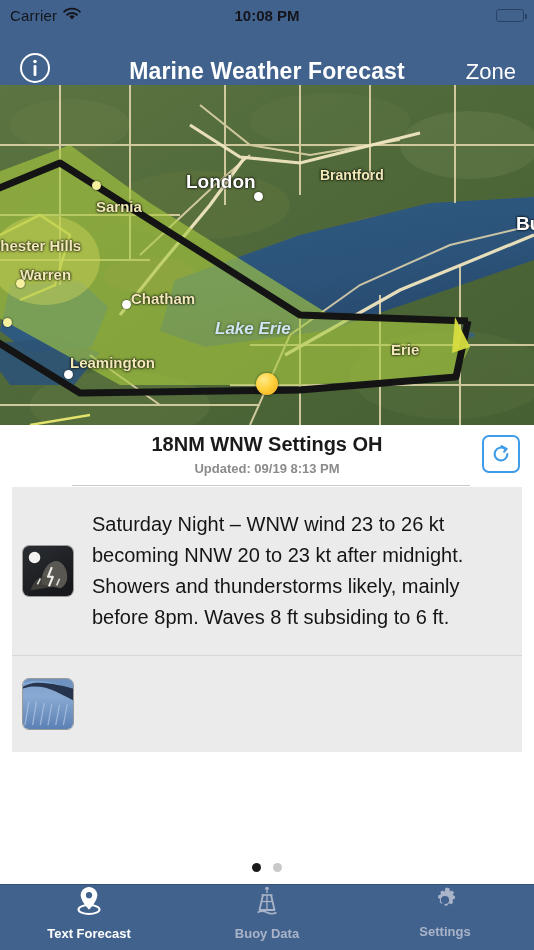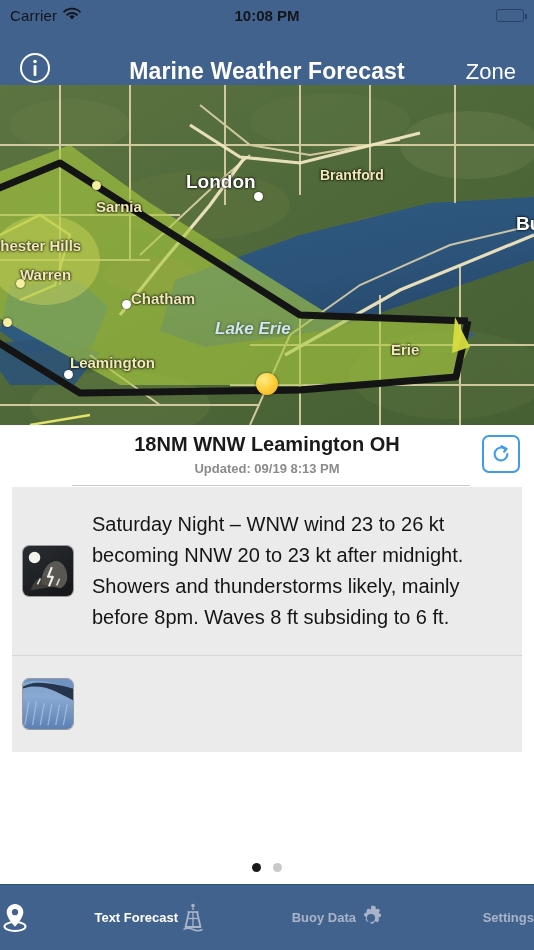--- a/index.html
+++ b/index.html
@@ -82,21 +82,21 @@
   
   .dots { flex:0 0 34px; display:flex; align-items:center; justify-content:center; gap:12px; background:#fff; }
   .dot { width:9px; height:9px; border-radius:50%; background:#c9c9c9; cursor:pointer; }
   .dot.active { background:#1a1a1a; }
 
   
   .tabbar {
     flex:0 0 66px; height:66px; background:#42628E;
     display:flex; border-top:1px solid #33507a;
   }
-  .tab { flex:1; display:flex; flex-direction:row; align-items:center; justify-content:space-between; gap:3px; cursor:pointer; }
+  .tab { flex:1; display:flex; flex-direction:column; align-items:center; justify-content:flex-start; gap:9px; cursor:pointer; }
   .tab-label { font-size:13px; font-weight:bold; color:#a9b4c8; }
   .tab.active .tab-label { color:#ffffff; }
   .tab svg { display:block; }
 </style>
 </head>
 <body>
 
 <div id="app">
 
   <div class="statusbar">
@@ -231,21 +231,21 @@
     <span class="city-dot" style="left:122px; top:215px;"></span>
     <span class="city-dot" style="left:64px;  top:285px;"></span>
     <span class="city-dot y" style="left:3px;   top:233px;"></span>
     <span class="city-dot y" style="left:16px;  top:194px;"></span>
     <span class="city-dot y" style="left:92px;  top:96px;"></span>
 
     <span class="marker" style="left:256px; top:288px;"></span>
   </div>
 
   <div class="fc-header">
-    <div class="fc-title">18NM WNW Leamington OH</div>
+    <div class="fc-title">18NM WNW Settings OH</div>
     <div class="fc-updated">Updated: 09/19 8:13 PM</div>
     <div class="fc-rule"></div>
     <span class="refresh-btn">
       <svg width="22" height="22" viewBox="0 0 24 24">
         <path d="M19 12a7 7 0 1 1-2.6-5.45" fill="none" stroke="#3E9CE8" stroke-width="2.3" stroke-linecap="round"></path>
         <path d="M12.6 3.4 18.2 6.4 15.4 9.6" fill="none" stroke="#3E9CE8" stroke-width="2.3" stroke-linecap="round" stroke-linejoin="round"></path>
       </svg>
     </span>
   </div>
 

